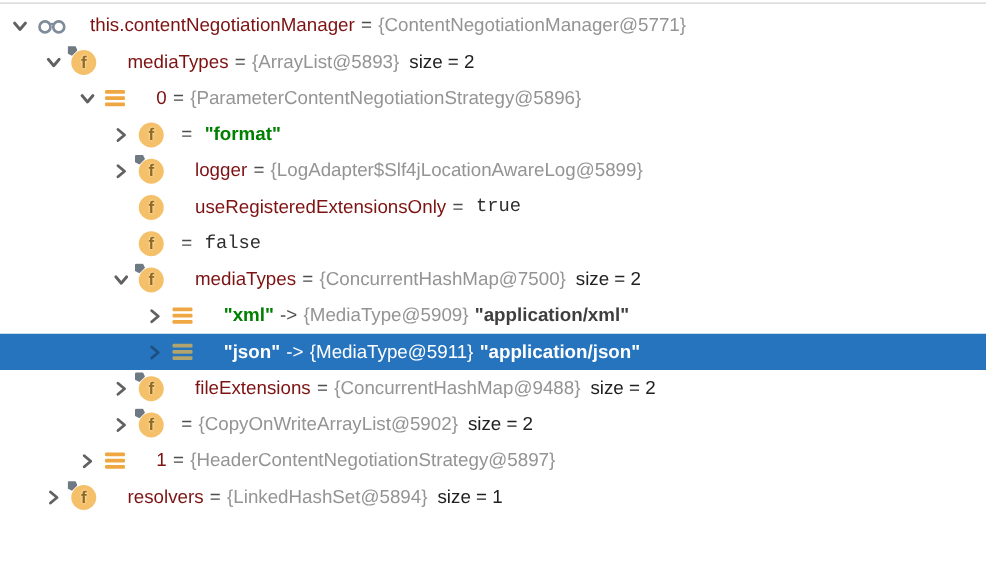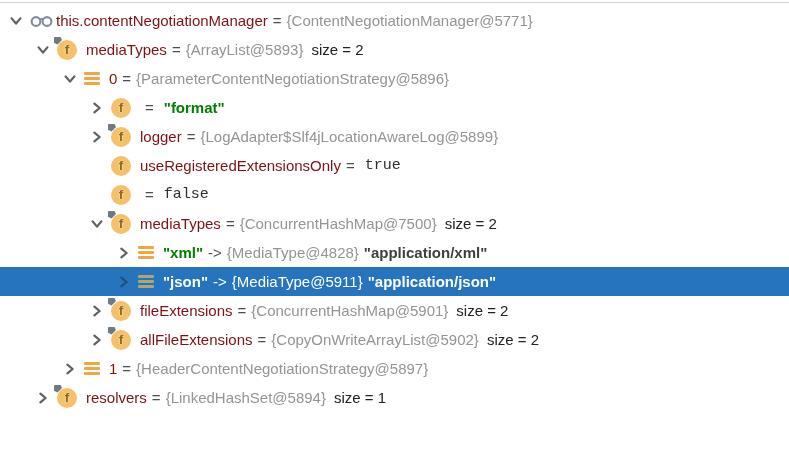--- a/index.html
+++ b/index.html
@@ -51,21 +51,21 @@
     background:#6F7984;
     clip-path:polygon(0 0, 78% 0, 100% 45%, 45% 100%, 0 78%);
     border-radius:1px;
   }
   .array-item-icon {
     width:16px; height:16px;
     display:flex; flex-direction:column; justify-content:center; gap:1.5px;
   }
   .array-item-icon i { display:block; height:3.6px; width:16px; border-radius:1px; background:#EFA743; }
   .selected .array-item-icon i { background:#B1A46E; }
-  .name { color:#7D1212; }
+  .name { color:#7D1212;margin-left:16px; }
   .name.key { color:#008000; font-weight:bold; }
   .sep { color:#4D4D4D; margin:0 5px; }
   .type { color:#949494; }
   .size { color:#212121; margin-left:8px; }
   .value { margin-left:5px; }
   .value.string { color:#008000; font-weight:bold; }
   .value.plain { color:#2e2e2e;font-family:Liberation Mono, monospace; }
   .value.tostring { color:#3F3F3F; font-weight:bold; }
   .selected .name, .selected .sep, .selected .type,
   .selected .value, .selected .size { color:#ffffff; }
@@ -185,21 +185,21 @@
           <polyline points="5,3 11,8 5,13" fill="none" stroke="#616161" stroke-width="2.6" stroke-linecap="round" stroke-linejoin="round"></polyline>
         </svg>
       </span>
       <span class="icon array-item-icon">
         <i></i>
         <i></i>
         <i></i>
       </span>
       <span class="name key">"xml"</span>
       <span class="sep">-&gt;</span>
-      <span class="type">{MediaType@4828}</span>
+      <span class="type">{MediaType@5909}</span>
       <span class="value tostring">"application/xml"</span>
     </div>
     <div class="row selected" style="padding-left: 116px;">
       <span class="expander">
         <svg width="14" height="14" viewBox="0 0 16 16">
           <polyline points="5,3 11,8 5,13" fill="none" stroke="#616161" stroke-width="2.6" stroke-linecap="round" stroke-linejoin="round"></polyline>
         </svg>
       </span>
       <span class="icon array-item-icon">
         <i></i>
@@ -216,34 +216,33 @@
         <svg width="14" height="14" viewBox="0 0 16 16">
           <polyline points="5,3 11,8 5,13" fill="none" stroke="#616161" stroke-width="2.6" stroke-linecap="round" stroke-linejoin="round"></polyline>
         </svg>
       </span>
       <span class="icon field-icon">
         <span class="field-letter">f</span>
         <span class="final-marker"></span>
       </span>
       <span class="name var">fileExtensions</span>
       <span class="sep">=</span>
-      <span class="type">{ConcurrentHashMap@5901}</span>
-      <span class="size">size = 2</span>
-    </div>
-    <div class="row" style="padding-left: 89px;">
-      <span class="expander">
-        <svg width="14" height="14" viewBox="0 0 16 16">
-          <polyline points="5,3 11,8 5,13" fill="none" stroke="#616161" stroke-width="2.6" stroke-linecap="round" stroke-linejoin="round"></polyline>
-        </svg>
-      </span>
-      <span class="icon field-icon">
-        <span class="field-letter">f</span>
-        <span class="final-marker"></span>
-      </span>
-      <span class="name var">allFileExtensions</span>
+      <span class="type">{ConcurrentHashMap@9488}</span>
+      <span class="size">size = 2</span>
+    </div>
+    <div class="row" style="padding-left: 89px;">
+      <span class="expander">
+        <svg width="14" height="14" viewBox="0 0 16 16">
+          <polyline points="5,3 11,8 5,13" fill="none" stroke="#616161" stroke-width="2.6" stroke-linecap="round" stroke-linejoin="round"></polyline>
+        </svg>
+      </span>
+      <span class="icon field-icon">
+        <span class="field-letter">f</span>
+        <span class="final-marker"></span>
+      </span>
       <span class="sep">=</span>
       <span class="type">{CopyOnWriteArrayList@5902}</span>
       <span class="size">size = 2</span>
     </div>
     <div class="row" style="padding-left: 62px;">
       <span class="expander">
         <svg width="14" height="14" viewBox="0 0 16 16">
           <polyline points="5,3 11,8 5,13" fill="none" stroke="#616161" stroke-width="2.6" stroke-linecap="round" stroke-linejoin="round"></polyline>
         </svg>
       </span>

